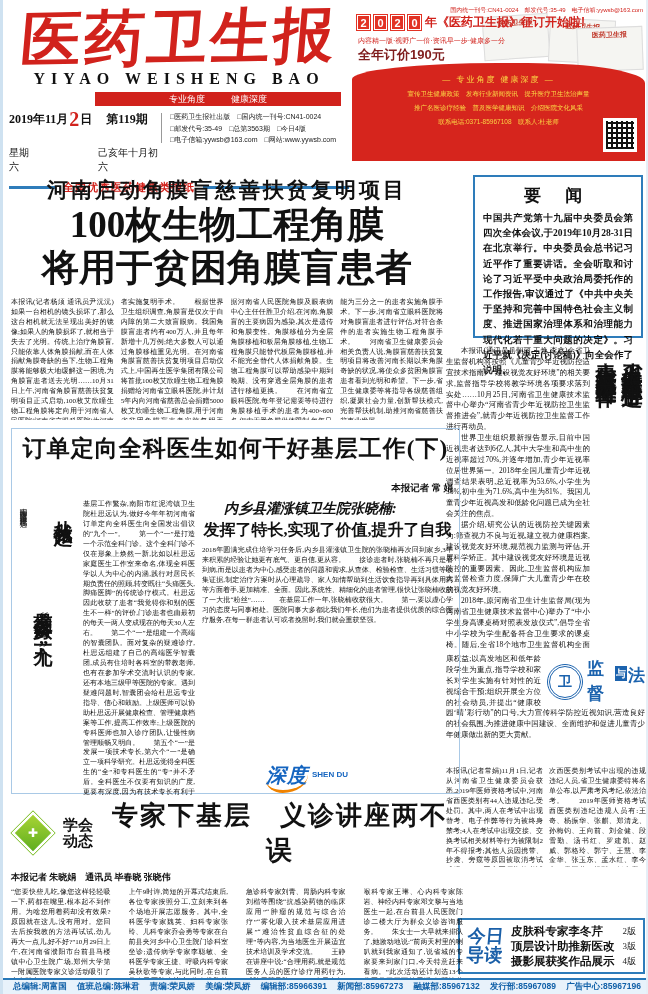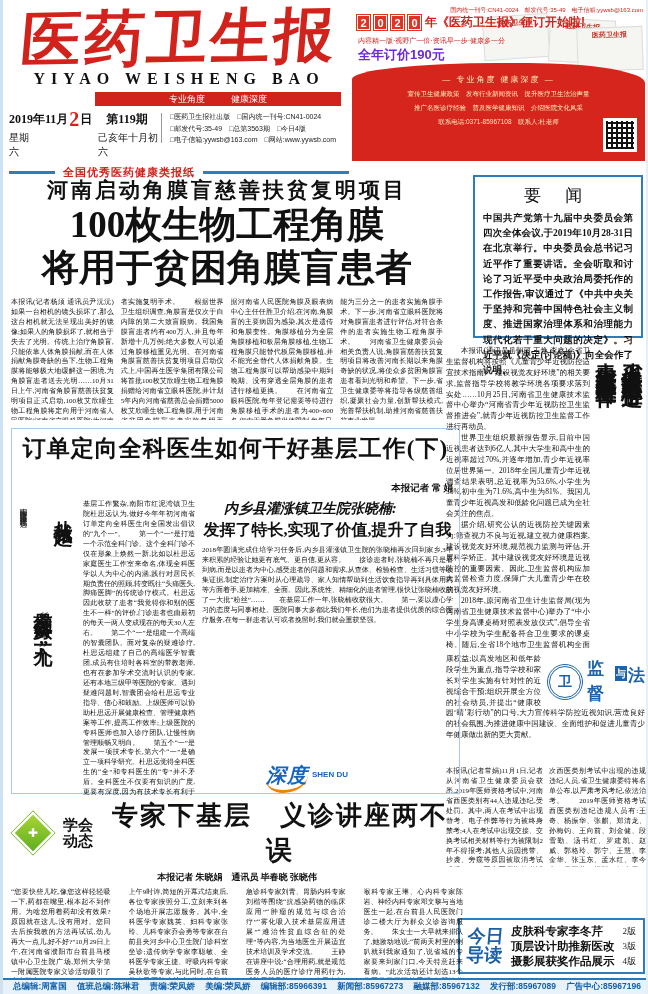--- a/index.html
+++ b/index.html
@@ -15,21 +15,21 @@
            text-align:center; transform:skewX(-6deg) rotate(-1deg); white-space:nowrap; }
   .pinyin { font-size:16px; font-weight:bold; letter-spacing:6px; text-align:center; margin-top:-4px; }
   .slogan-bar { margin:4px 0 0 86px; width:246px; height:14px; background:#d1221c; color:#fff;
                 font-size:9px; display:flex; align-items:center; justify-content:center; gap:26px;
                 font-family:"Liberation Sans",sans-serif; }
   .date-row { display:flex; margin-top:5px; align-items:flex-start; }
   .date-left { width:152px; flex:none; }
   .date-l1 { font-size:12px; font-weight:bold; display:flex; align-items:flex-end; }
   .day { color:#d1221c; font-size:20px; line-height:.85; font-weight:bold; padding:0 1px; }
   .issue { margin-left:14px; }
-  .date-l2 { font-size:10px; display:flex; margin-top:3px;gap:40px; }
+  .date-l2 { font-size:10px; display:flex; margin-top:18px;gap:40px; }
   .lunar { margin-left:22px; }
   .vline { width:1px; background:#999; height:30px; margin:2px 8px 0 0; flex:none; }
   .pubinfo { font-size:7px; line-height:1.65; color:#222; font-family:"Liberation Sans",sans-serif; }
   .honor-row { display:flex; align-items:center; margin-top:6px; }
   .hr-seg { height:3px; background:#2e7cba; }
   .hr-a { width:46px; } .hr-b { flex:1; }
   .honor { color:#d1221c; font-weight:bold; font-size:11px; margin:0 8px; letter-spacing:1px; white-space:nowrap; }
 
   
   #ad { left:349px; top:5px; width:293px; height:156px; background:#fff; overflow:hidden;
@@ -39,42 +39,42 @@
            font-size:7px; color:#c0392b; text-align:center; padding-top:2px; font-weight:bold; }
   .t1 { right:96px; top:10px; transform:rotate(-4deg); }
   .t2 { right:30px; top:14px; transform:rotate(3deg); }
   .t3 { right:2px;  top:22px; transform:rotate(-2deg); }
   .ad-sub-row { position:absolute; left:5px; top:9px; display:flex; align-items:center; gap:3px; }
   .y-digit { width:13px; height:15px; background:#e23224; color:#fff; font-weight:bold; font-size:11px;
              display:flex; align-items:center; justify-content:center; border:1px solid #fff;
              outline:1px solid #e23224; margin-right:1px; }
   .ad-sub { color:#d1221c; font-weight:bold; font-size:12px; white-space:nowrap; }
   .ad-slogan-small { position:absolute; left:6px; top:31px; font-size:7px; color:#d1221c; white-space:nowrap; }
-  .ad-price { position:absolute; left:6px; top:41px; font-size:13px; color:#6d28d9; font-weight:900; }
-  .ad-red { position:absolute; left:0; right:0; top:58px; bottom:0; background:#d6251d; color:#fef9c3;
+  .ad-price { position:absolute; left:6px; top:41px; font-size:13px; color:#7f1d1d; font-weight:900; }
+  .ad-red { position:absolute; left:0; right:0; top:58px; bottom:0; background:#d6251d; color:#fde047;
             text-align:center; border-top-left-radius:50% 16px; border-top-right-radius:40% 20px; }
   .ad-mini { font-size:8px; margin-top:11px; letter-spacing:2px; opacity:.95; }
   .ad-main { font-size:23px; font-weight:900; letter-spacing:2px; margin-top:1px; }
   .ad-bullets { font-size:6.5px; line-height:1.7; margin-top:3px; opacity:.95; }
   .ad-contact { font-size:6.5px; margin-top:5px; opacity:.9; }
   .qr { position:absolute; right:8px; bottom:9px; width:34px; height:34px; background:#fff; padding:3px; }
   .qr-inner { width:100%; height:100%;
     background-image:repeating-linear-gradient(0deg,#111 0 2px,transparent 2px 5px),
                      repeating-linear-gradient(90deg,#111 0 2px,#fff 2px 5px); }
 
   
   #lead { left:8px; top:176px; width:432px; height:248px; }
   .kicker { text-align:center; font-size:21px; font-weight:bold; letter-spacing:3px; }
   .headline { text-align:center; font-size:37px; font-weight:900; line-height:1.16; }
   .lead-cols { display:flex; gap:7px; margin-top:8px; height:122px; overflow:hidden; }
   .tcol { flex:1; font-size:7px; line-height:1.42; text-align:justify; overflow:hidden; }
 
   
   #yaowen { left:470px; top:175px; width:170px; height:163px; border:2px solid #2e7cba; padding:5px 8px; }
-  .yw-head { text-align:center; font-size:17px; font-weight:400; letter-spacing:10px; margin:2px 0 4px; }
+  .yw-head { text-align:center; font-size:17px; font-weight:700; letter-spacing:10px; margin:2px 0 4px; }
   .yw-body { font-size:9.5px; font-weight:600; line-height:1.6; text-align:justify; }
 
   
   #myopia { left:443px; top:346px; width:199px; height:414px; }
   .m-flex { position:relative; height:302px; }
   .m-text { width:144px; height:302px; overflow:hidden; font-size:7.5px; line-height:1.45; text-align:justify; }
   .m-text p { text-indent:2em; }
   .m-vert { position:absolute; right:0; top:0; height:302px; writing-mode:vertical-rl;
             text-orientation:upright; font-weight:900; font-size:21px; line-height:26px; letter-spacing:2px; }
   .m-tail { margin-top:6px; font-size:7.5px; line-height:1.45; text-align:justify; overflow:hidden; height:104px; }
@@ -128,21 +128,21 @@
   
   #expert { left:8px; top:798px; width:452px; height:176px; }
   .e-head { display:flex; align-items:center; gap:8px; }
   .e-icon { position:relative; width:44px; height:44px; flex:none; }
   .diamond { position:absolute; inset:7px; background:linear-gradient(135deg,#a8d435,#5fae1f);
              transform:rotate(45deg); border:2px solid #fff; box-shadow:0 0 0 1px #8bc53f; }
   .diamond-glyphs { position:absolute; inset:0; display:flex; align-items:center; justify-content:center;
                     color:#fff; font-size:12px; }
   .e-label { font-size:15px; font-weight:900; line-height:1.1; flex:none; }
   .e-title { flex:1; text-align:center; font-size:26px; font-weight:900; letter-spacing:2px; padding-right:4px; }
-  .e-byline { text-align:center; font-size:9px; font-weight:bold; margin-top:3px; }
+  .e-byline { text-align:left; font-size:9px; font-weight:bold; margin-top:3px; }
   .e-cols { display:flex; gap:18px; margin-top:4px; height:104px; overflow:hidden; }
 
   
   #footer { left:0; top:978px; width:648px; height:16px; border-top:2px solid #2878b8; background:#e8f2fb;
             display:flex; align-items:center; justify-content:space-between; padding:0 10px;
             font-family:"Liberation Sans",sans-serif; }
   .f-item { font-size:8.5px; font-weight:bold; color:#1060a8; white-space:nowrap; }
 </style>
 </head>
 <body>

